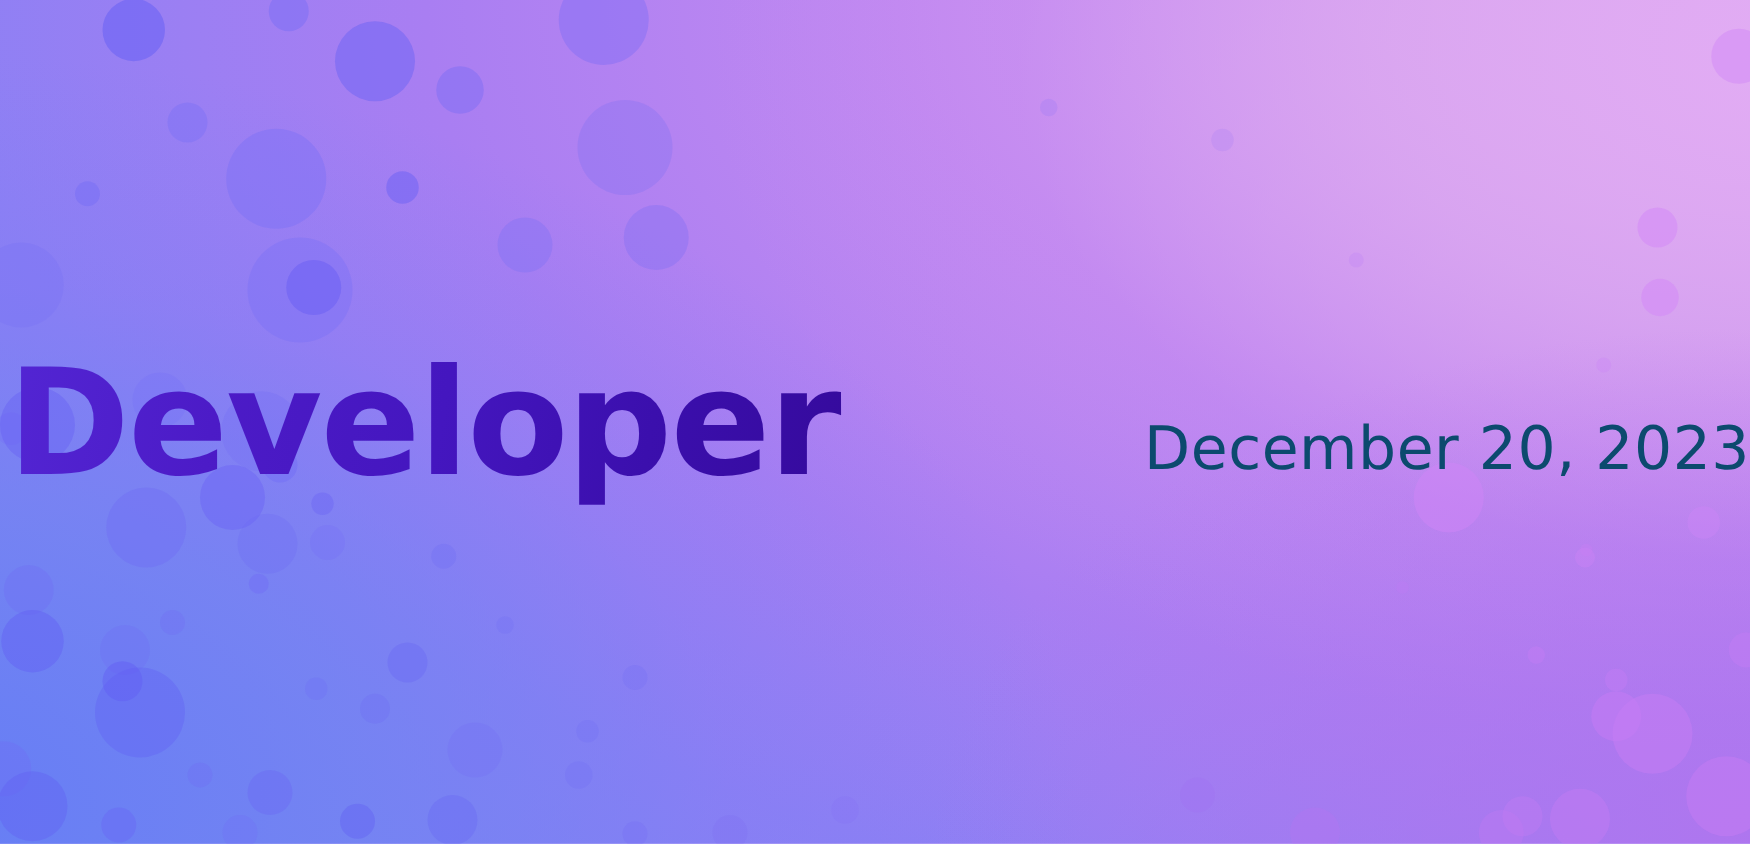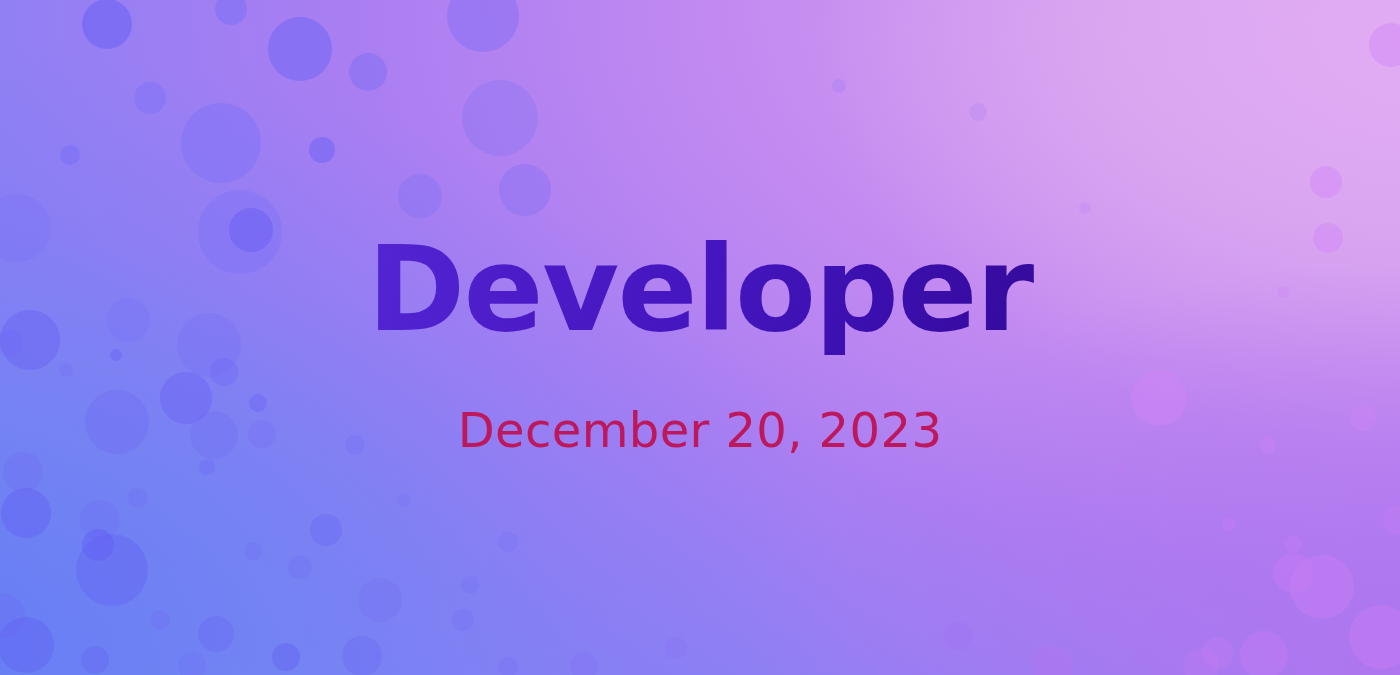--- a/index.html
+++ b/index.html
@@ -46,23 +46,22 @@
     position: absolute;
     border-radius: 50%;
     display: block;
   }
 
   
   .content {
     position: absolute;
     inset: 0;
     display: flex;
-    flex-direction: column;
     align-items: center;
-    justify-content: center;
+    justify-content: space-between;
     text-align: center;
   }
   .headline {
     font-size: 118px;
     font-weight: 700;
     line-height: 142px;
     letter-spacing: -1.5px;
     margin: 0;
     background-image: linear-gradient(100deg, #5326d4 0%, #4c1bc7 26%, #4416bf 52%, #3b0fad 76%, #350a9c 100%);
     -webkit-background-clip: text;
@@ -71,21 +70,21 @@
     -webkit-text-fill-color: transparent;
     padding: 0 6px;
   }
   .headline .line { display: block; }
   .subhead {
     margin: 0;
     margin-top: 42px;
     font-size: 48px;
     font-weight: 400;
     letter-spacing: 0.4px;
-    color: #be185d;
+    color: #0c4a6e;
   }
 </style>
 </head>
 <body>
 
 <div id="banner">
 
   <div class="bg-base"></div>
   <div class="bg-tint-left"></div>
   <div class="bg-tint-right"></div>

